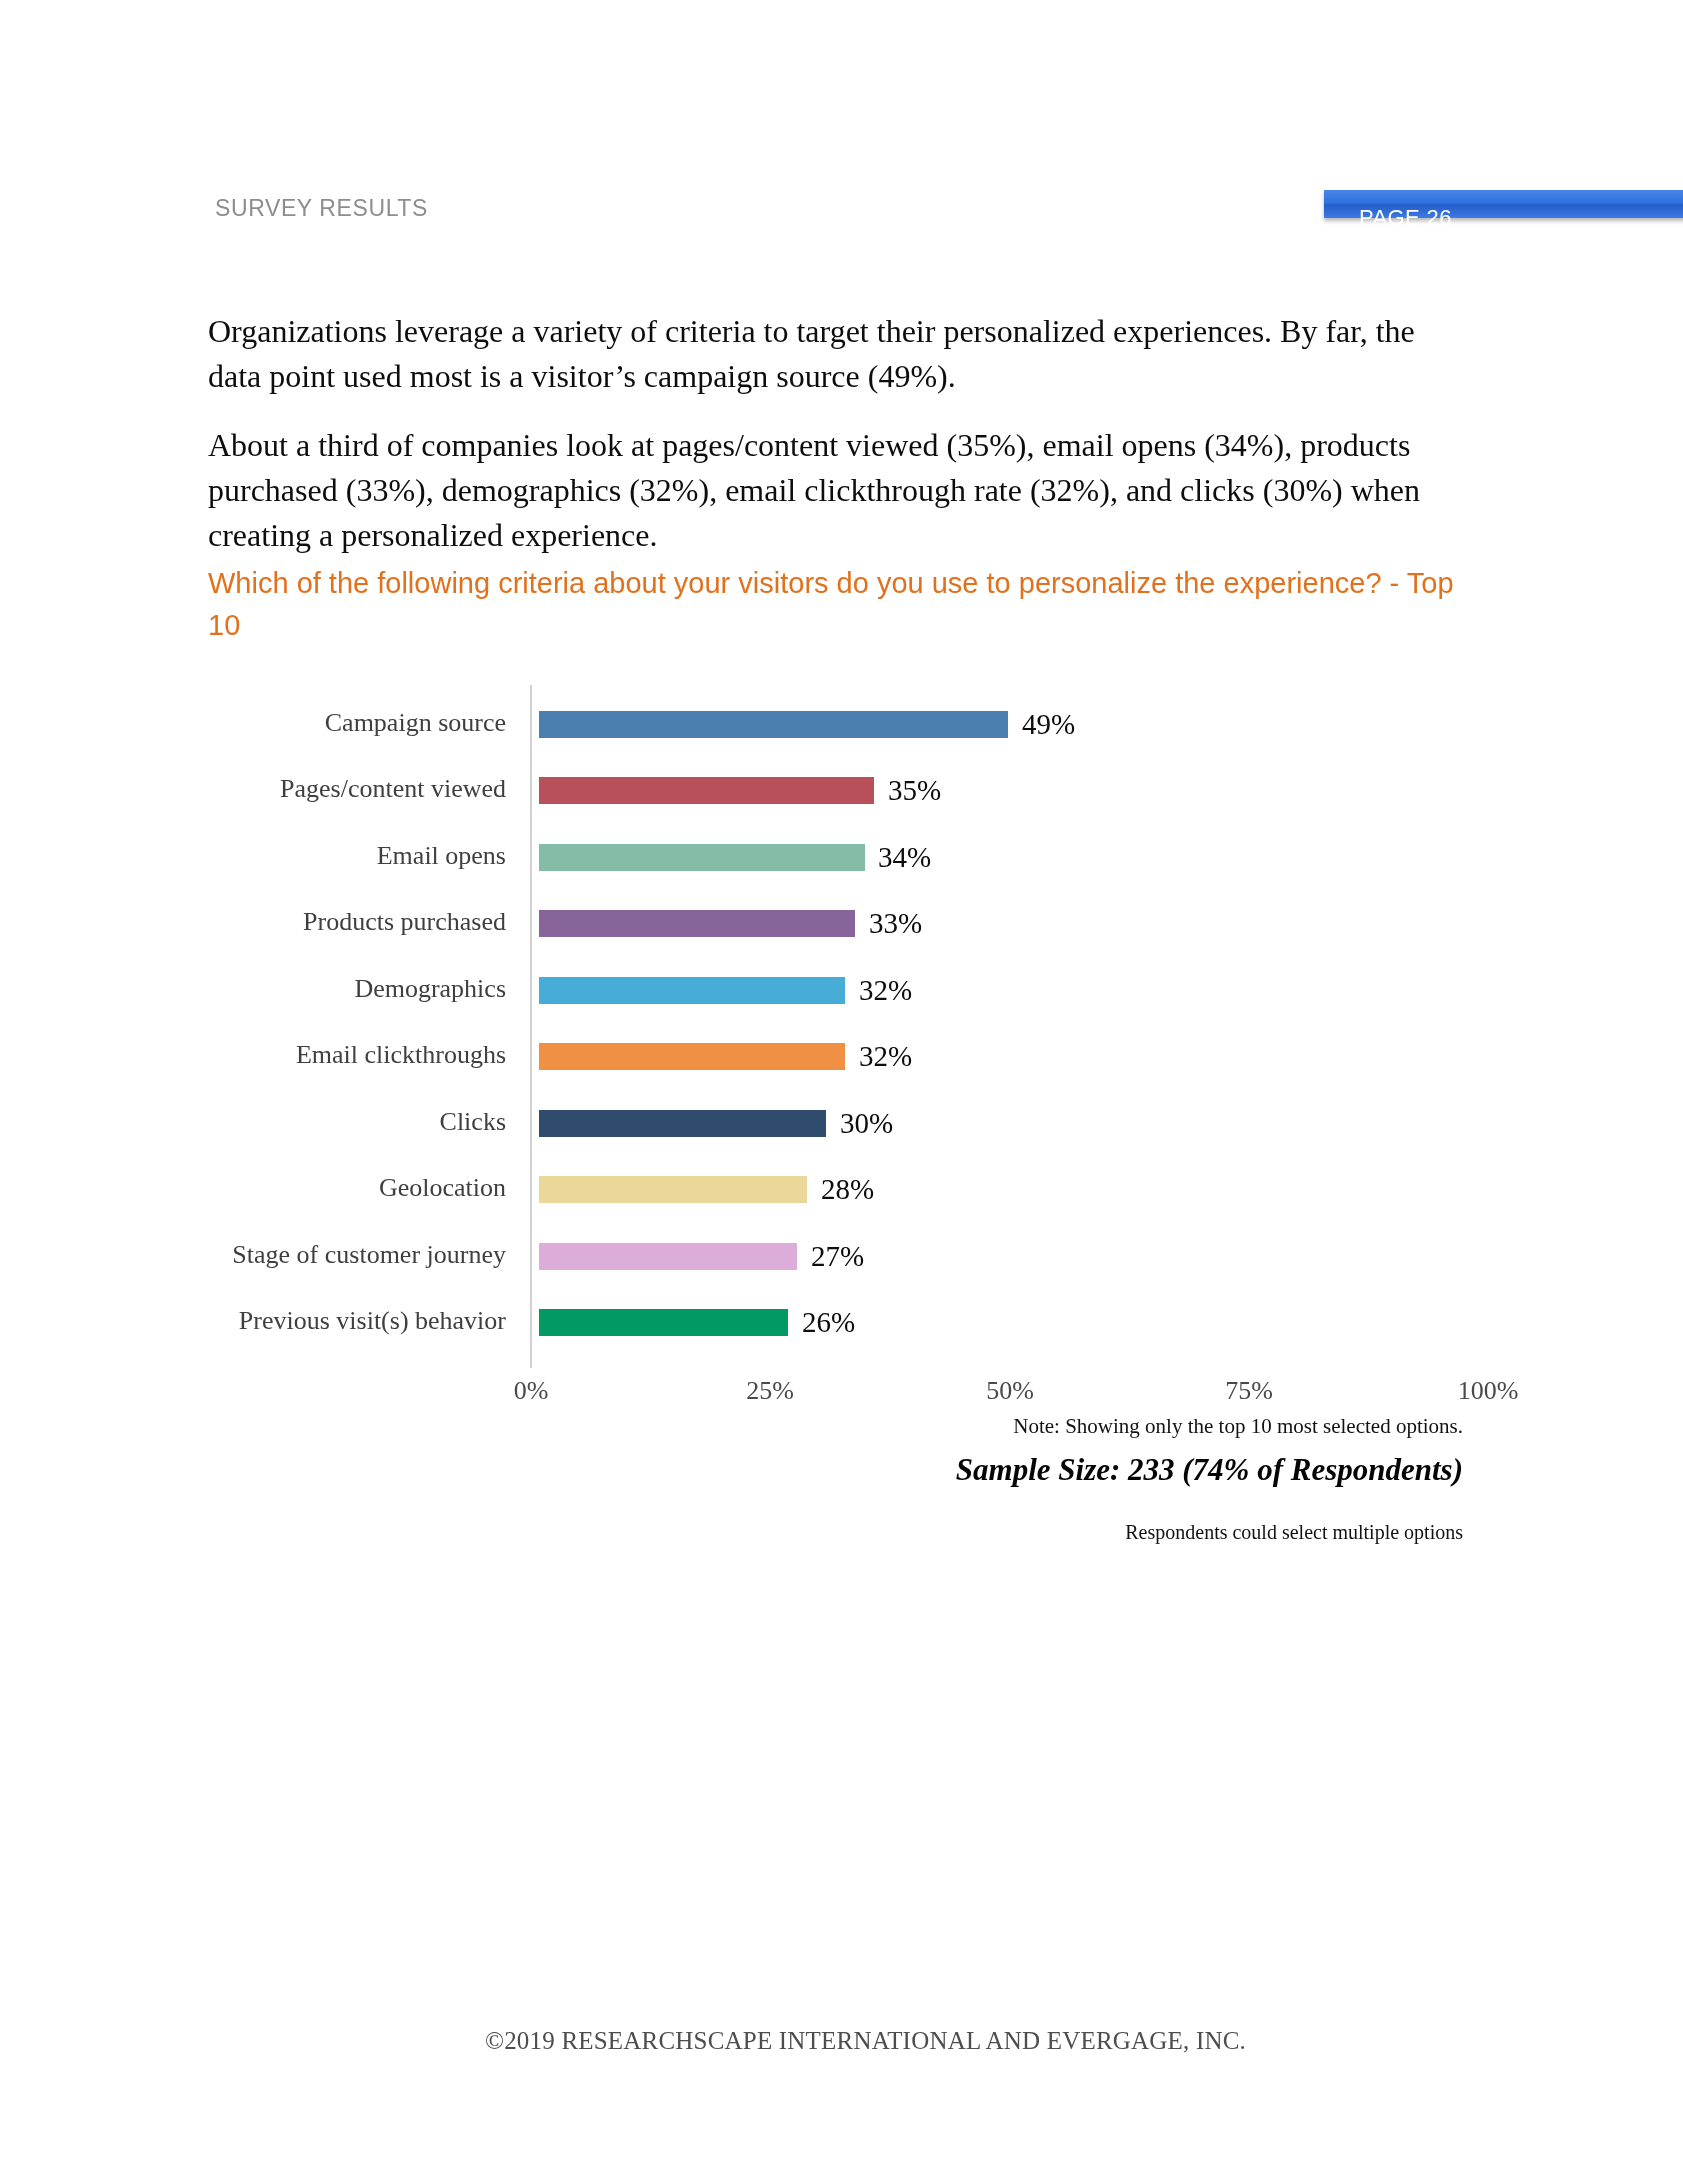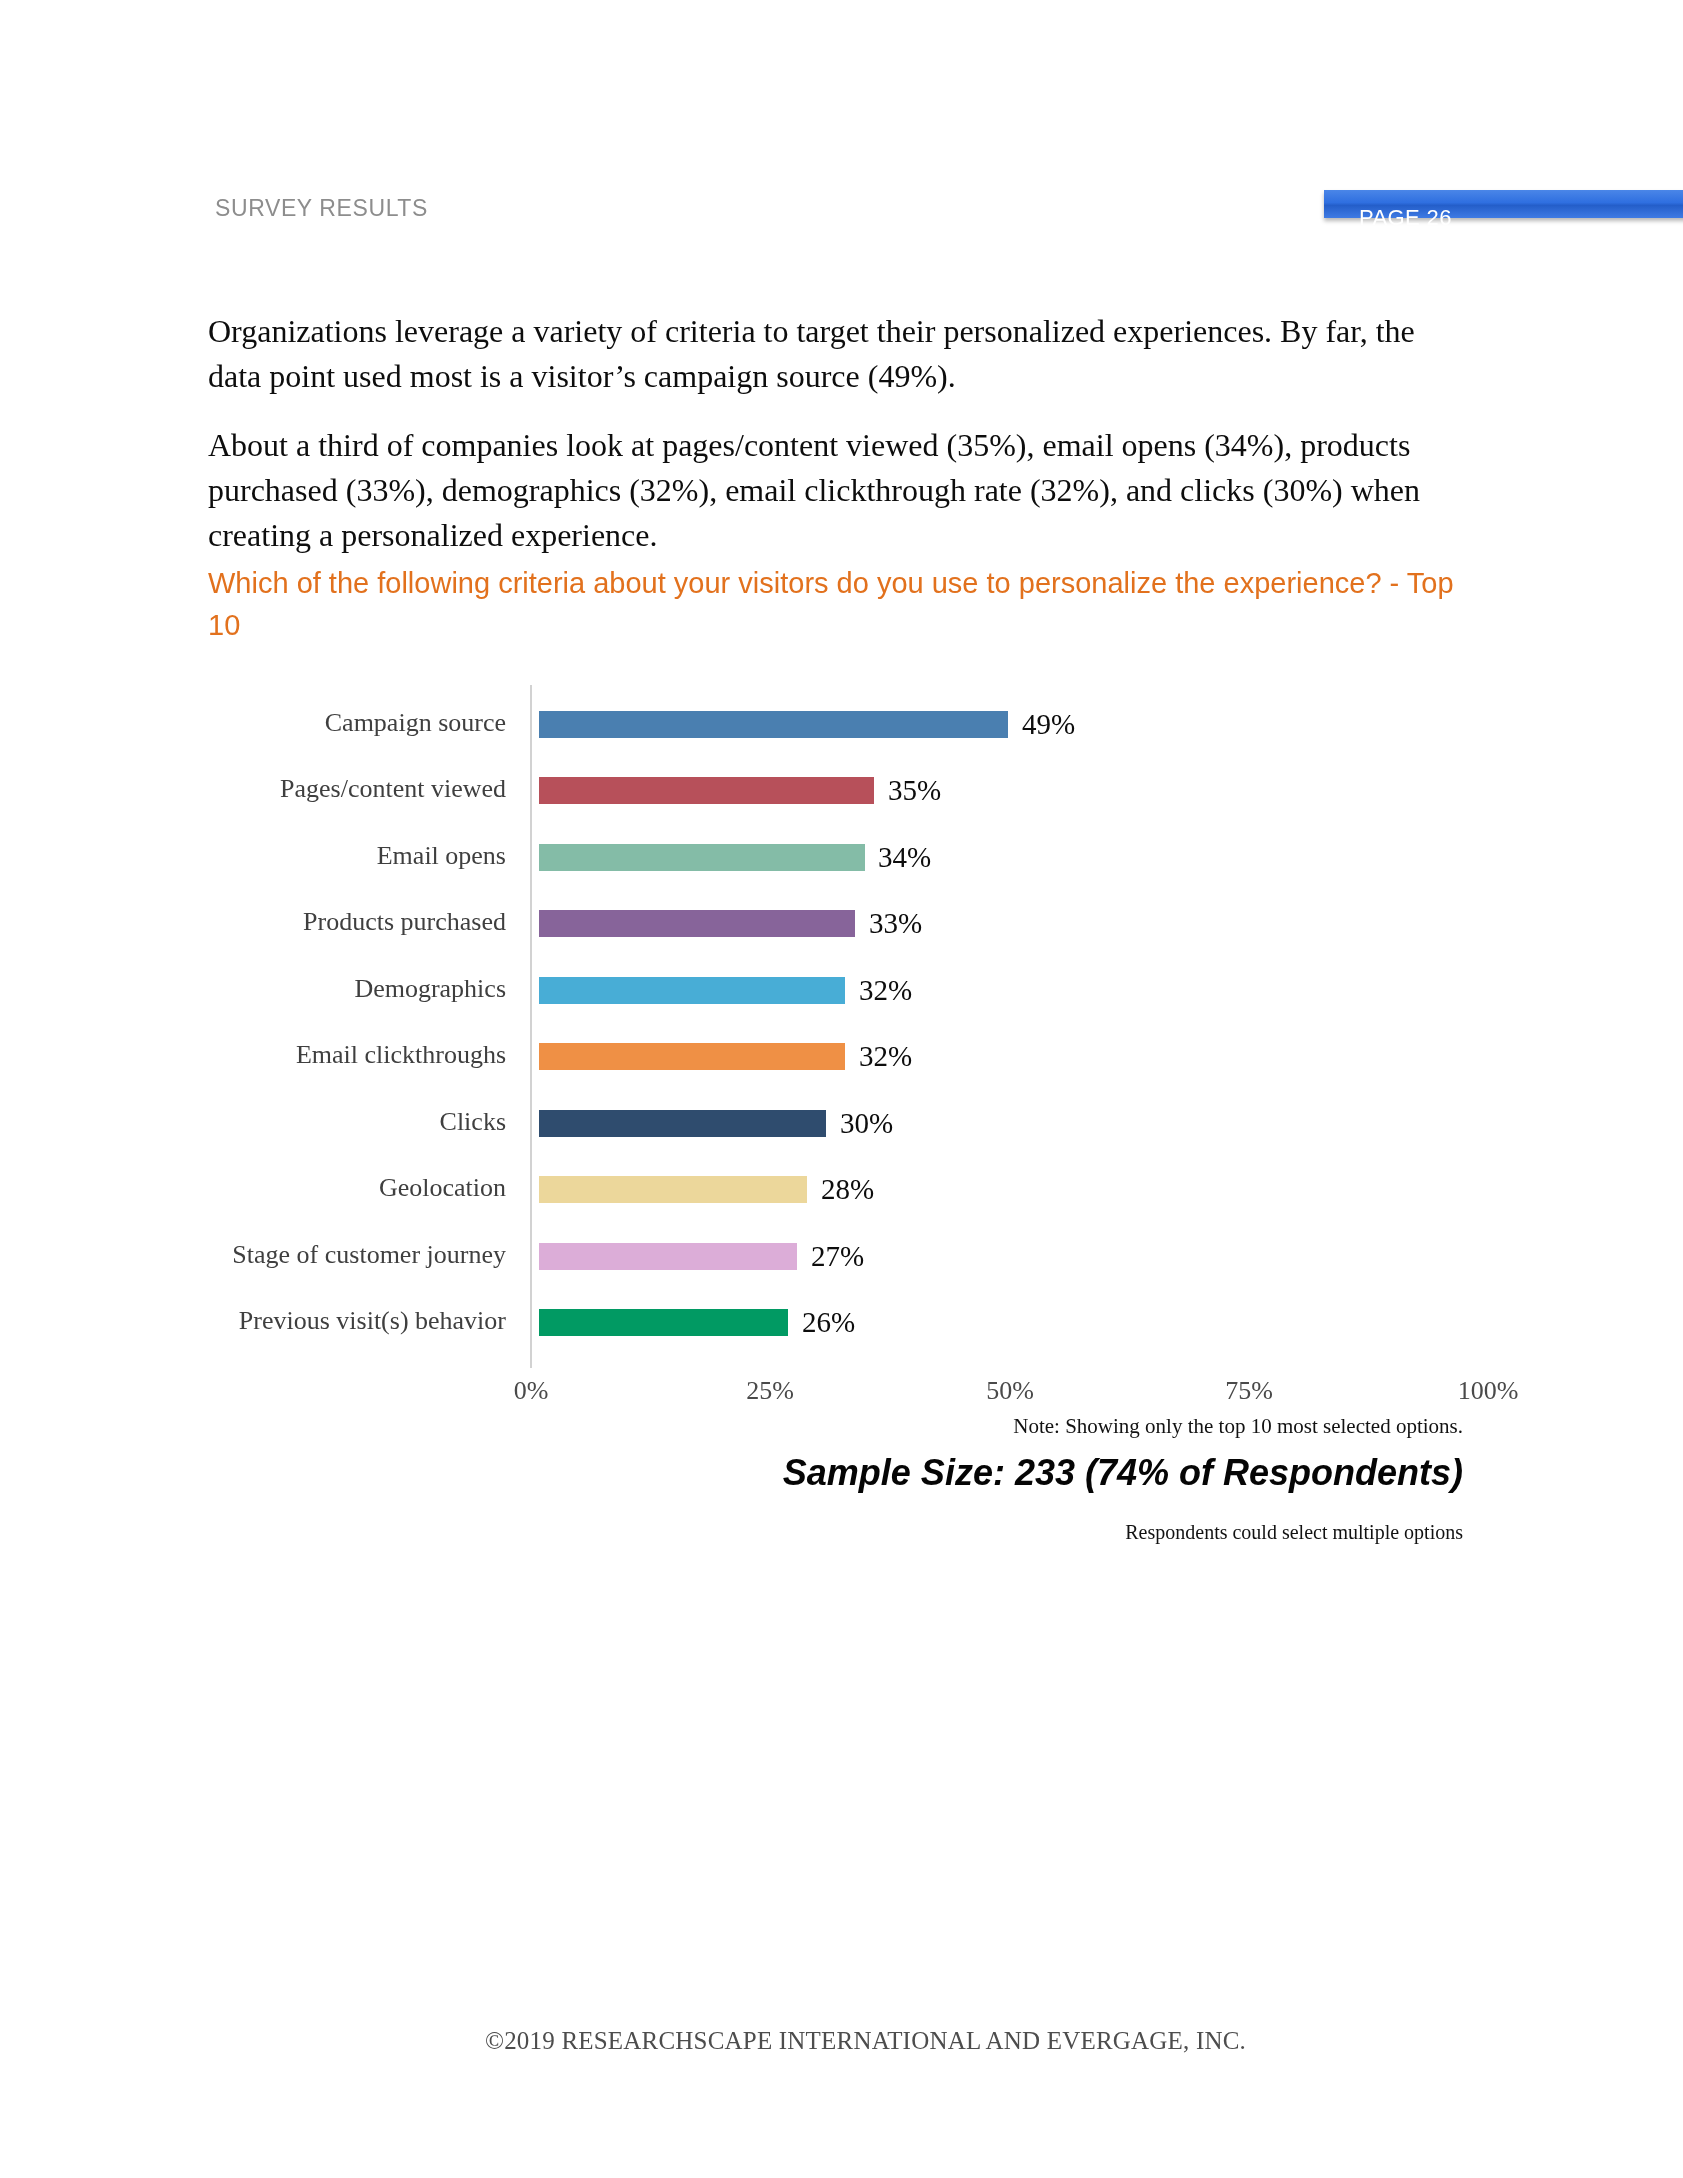--- a/index.html
+++ b/index.html
@@ -145,24 +145,24 @@
     font-family: "Liberation Serif", serif;
     font-size: 21px;
     color: #121212;
   }
   .sample-size {
     position: absolute;
     left: 0;
     top: 1428px;
     width: 1439px;
     text-align: right;
-    font-family: Liberation Sans, sans-serif;
+    font-family: Liberation Serif, serif;
     font-style: italic;
     font-weight: bold;
-    font-size: 36px;
+    font-size: 31px;
     color: #050505;
   }
   .note-multi {
     position: absolute;
     left: 0;
     top: 1497px;
     width: 1439px;
     text-align: right;
     font-family: "Liberation Serif", serif;
     font-size: 20px;

